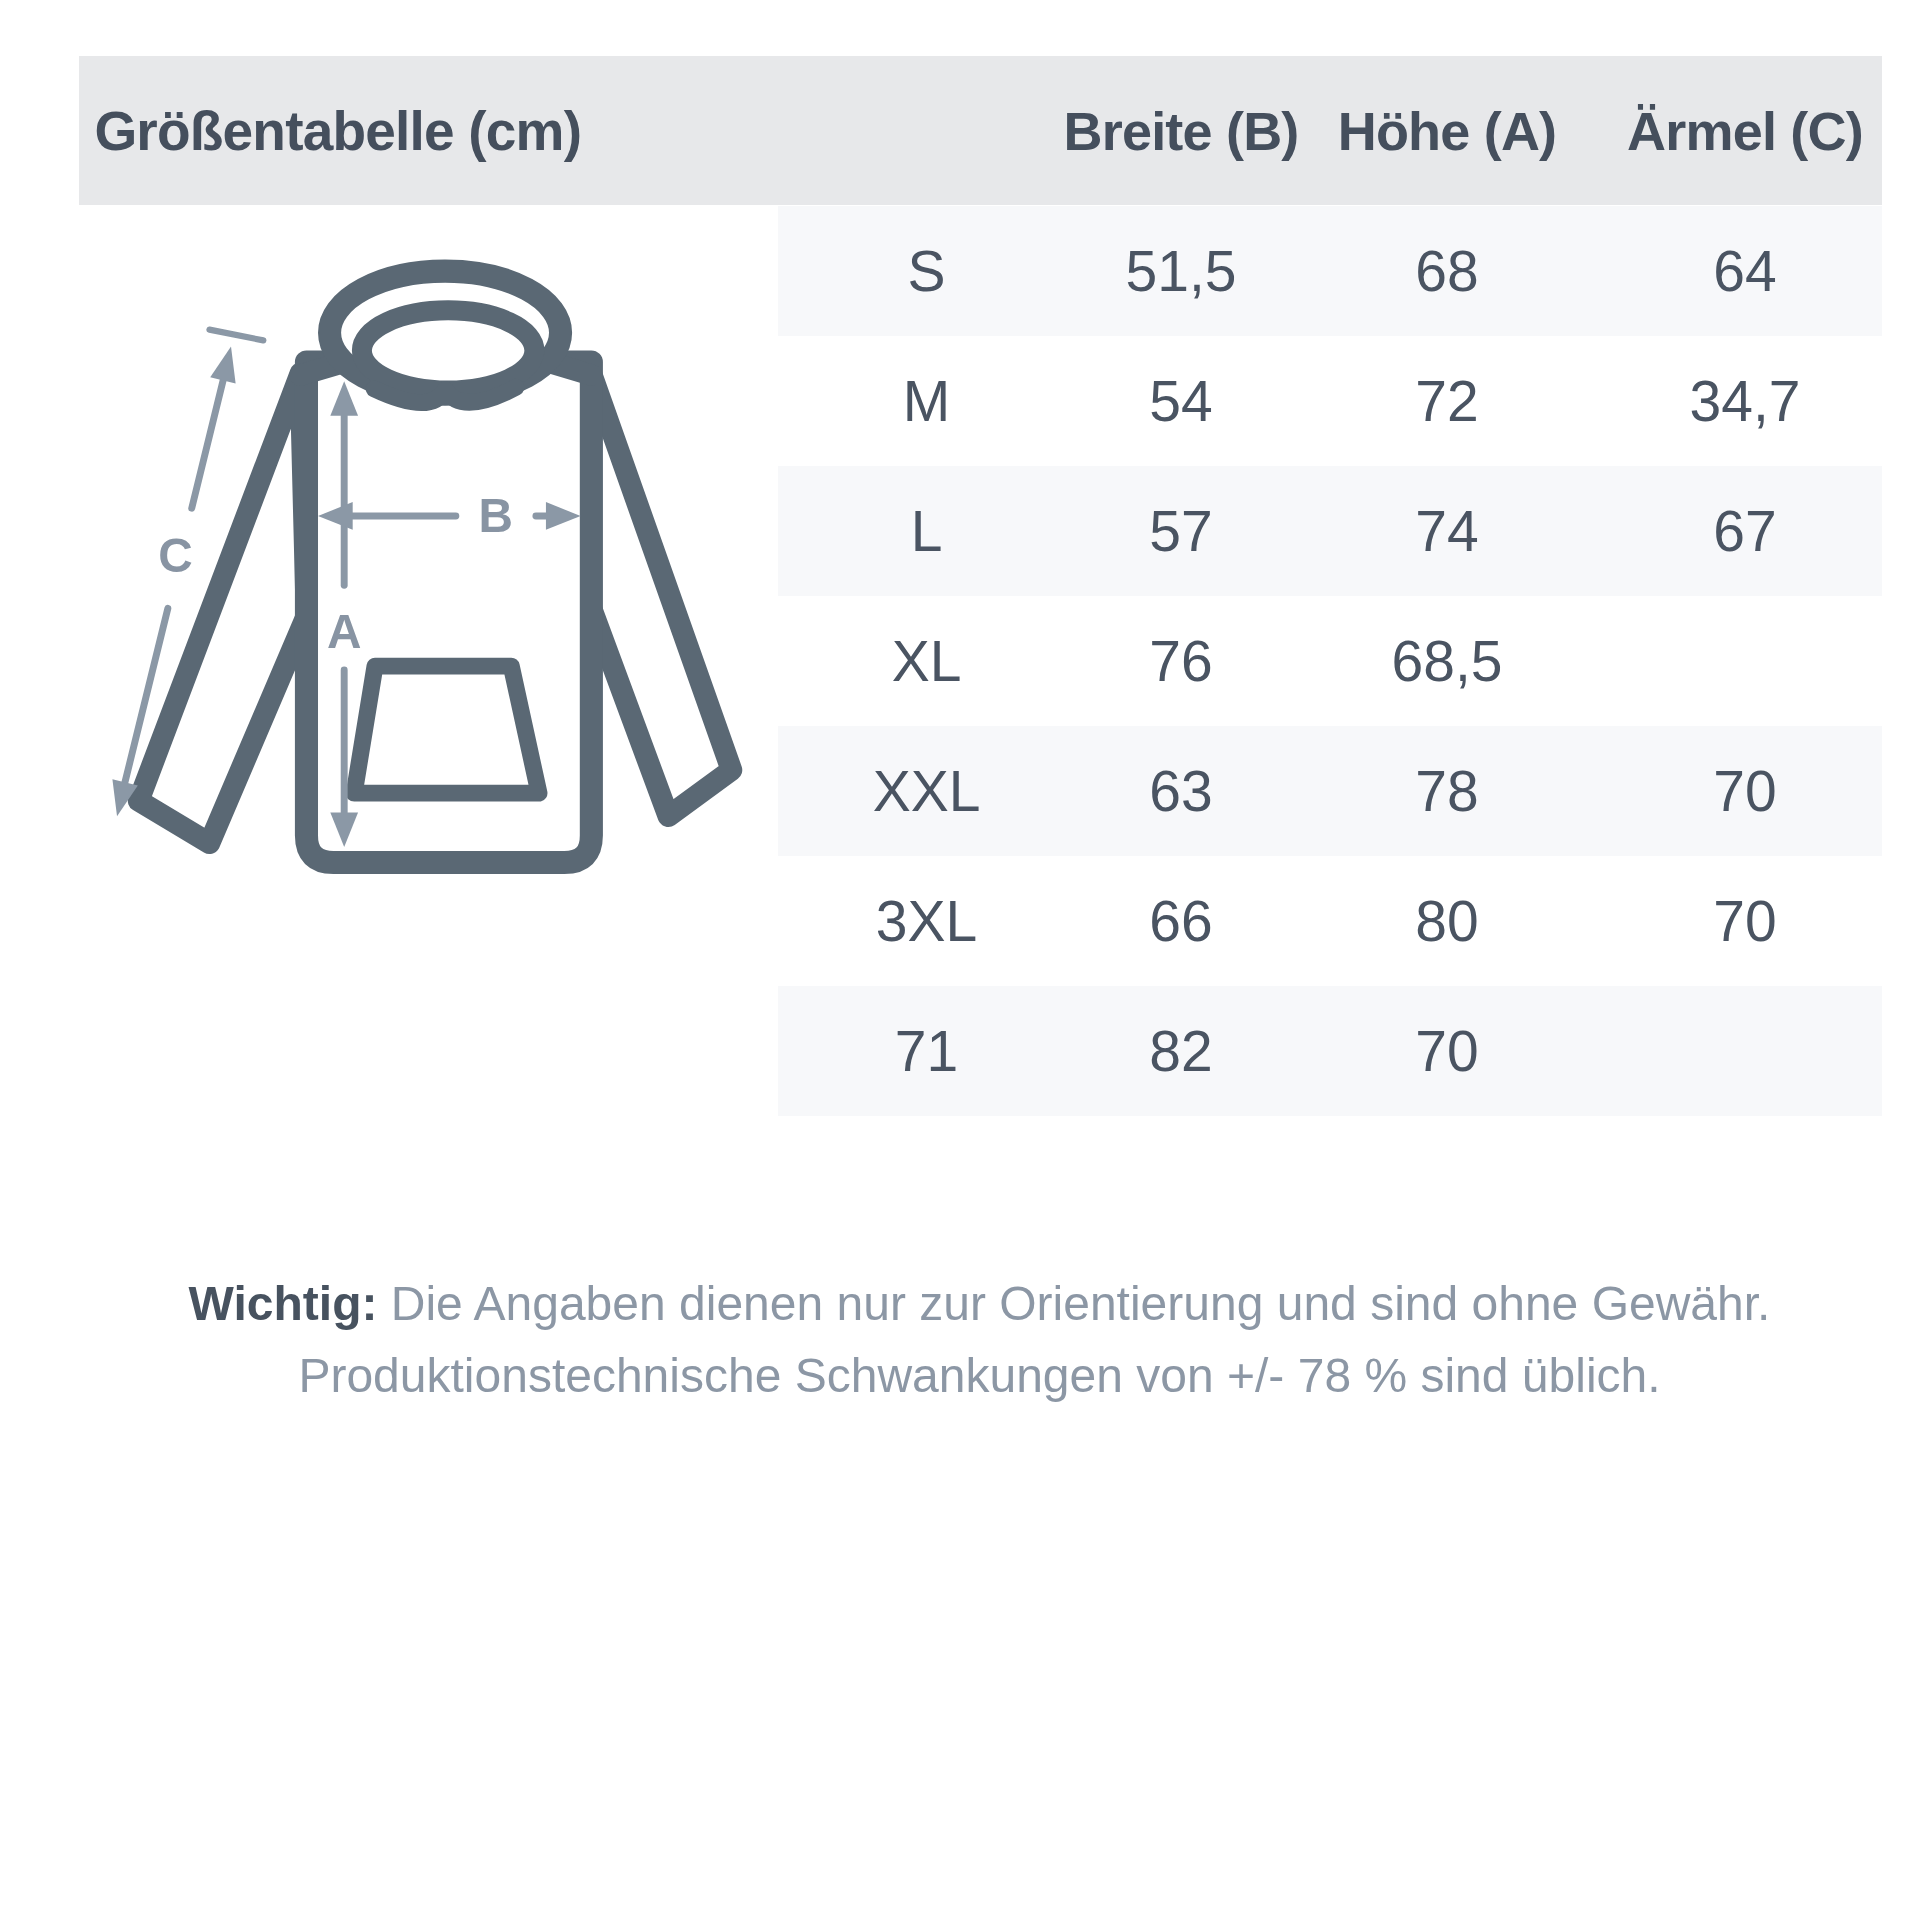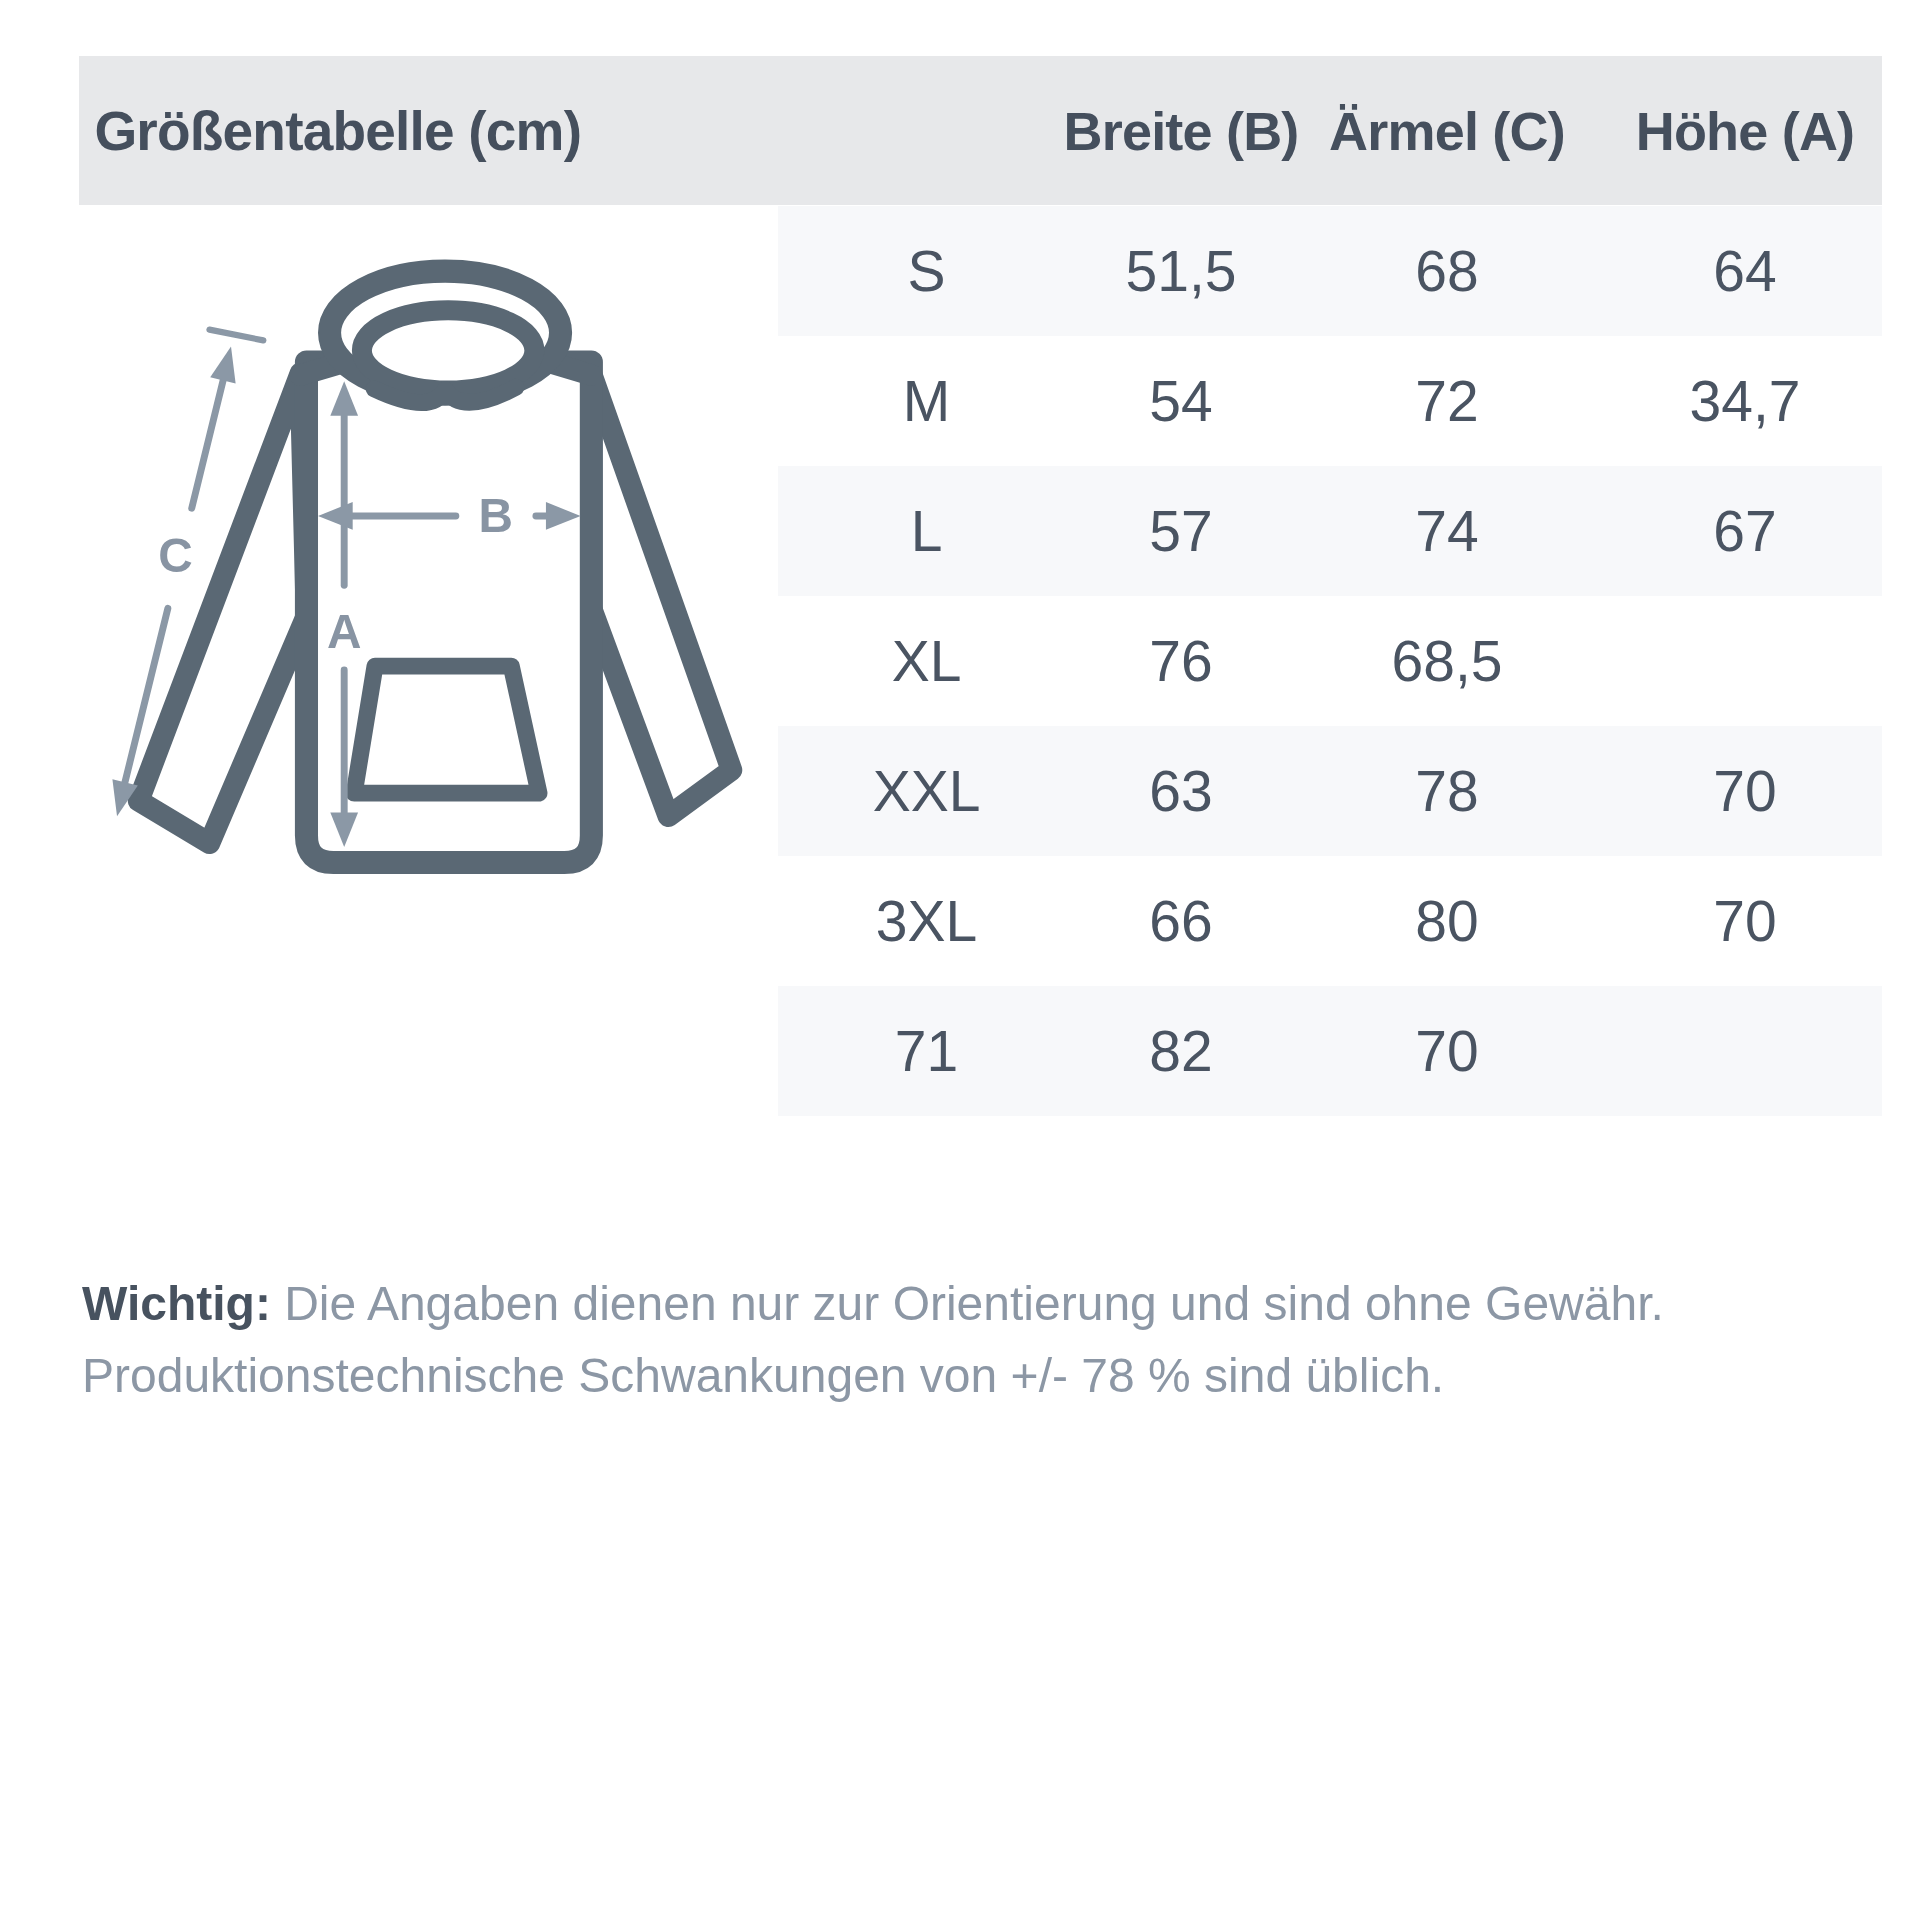--- a/index.html
+++ b/index.html
@@ -1,18 +1,19 @@
 <!DOCTYPE html>
 <html style="font-size:12.3px"><head>
 <meta charset="utf-8">
 <style>
   html,body{margin:0;padding:0;background:#ffffff;}
   #canvas{
     position:relative;width:1926px;height:1926px;background:#ffffff;overflow:hidden;
     font-family:"Liberation Sans","DejaVu Sans",sans-serif;
+    text-align:center;
   }
   
   .header-band{
     position:absolute;left:79px;top:56px;width:1803px;height:149px;
     background:#e7e8ea;
   }
   .title{
     position:absolute;left:15.4px;top:0;height:100%;
     display:flex;align-items:center;
     font-size:55px;font-weight:700;color:#454f5d;letter-spacing:-0.8px;white-space:nowrap;
@@ -45,22 +46,22 @@
 </head>
 <body>
 
 <div id="canvas">
 
   <div class="header-band">
     <div class="title">Größentabelle (cm)</div>
     <div class="header-cols">
       <div class="hcell"></div>
       <div class="hcell">Breite (B)</div>
+      <div class="hcell">Höhe (A)</div>
       <div class="hcell">Ärmel (C)</div>
-      <div class="hcell">Höhe (A)</div>
     </div>
   </div>
 
   <svg class="diagram" viewBox="100 300 900 870" xmlns="http://www.w3.org/2000/svg">
     <g stroke-linejoin="round" stroke-linecap="round">
 
       <path d="M390,485 L180,1040 L272,1095 L398,800 Z" fill="#ffffff" stroke="#5a6874" stroke-width="28"></path>
       <path d="M768,485 L950,1000 L868,1060 L768,790 Z" fill="#ffffff" stroke="#5a6874" stroke-width="28"></path>
 
       <path d="M398,470 L398,1085 Q398,1120 433,1120 L733,1120 Q768,1120 768,1085 L768,470 Z" fill="#ffffff" stroke="#5a6874" stroke-width="30"></path>

